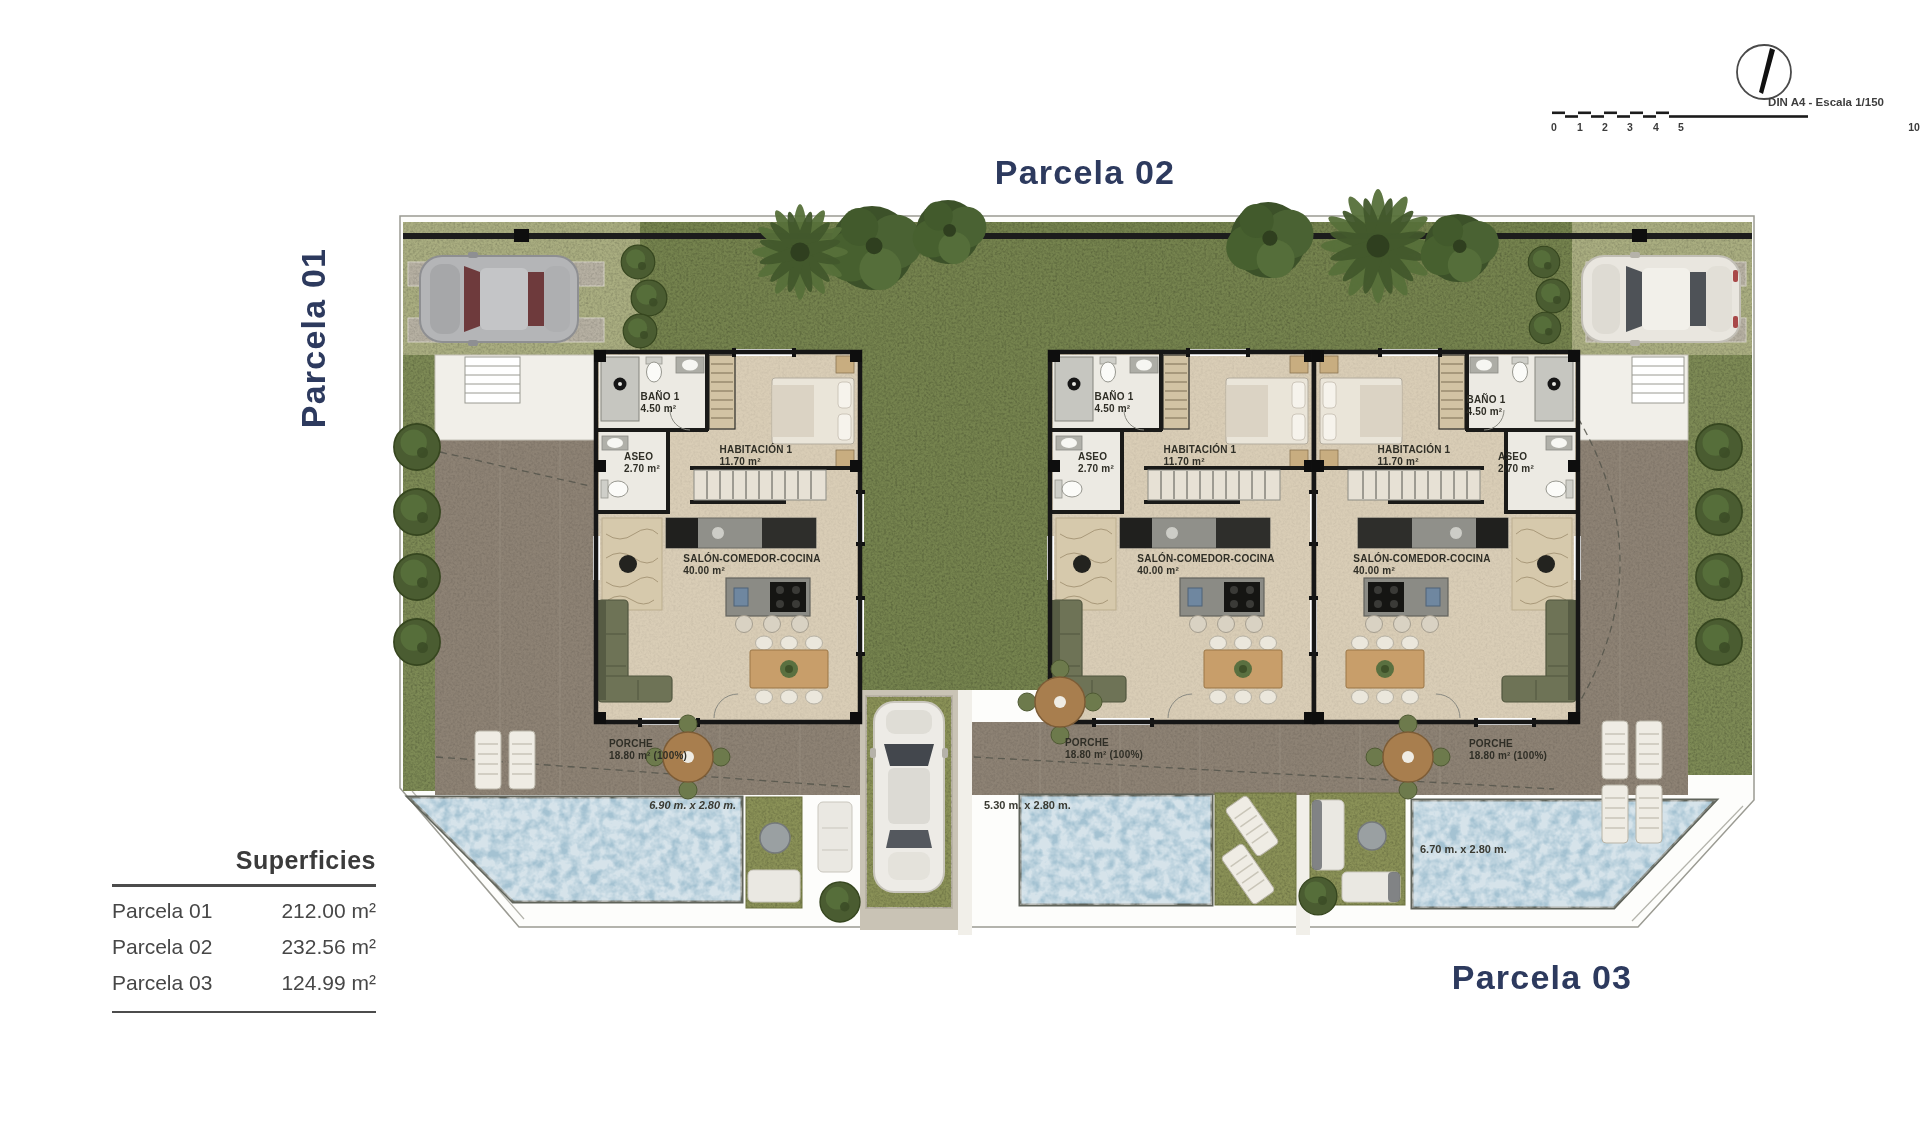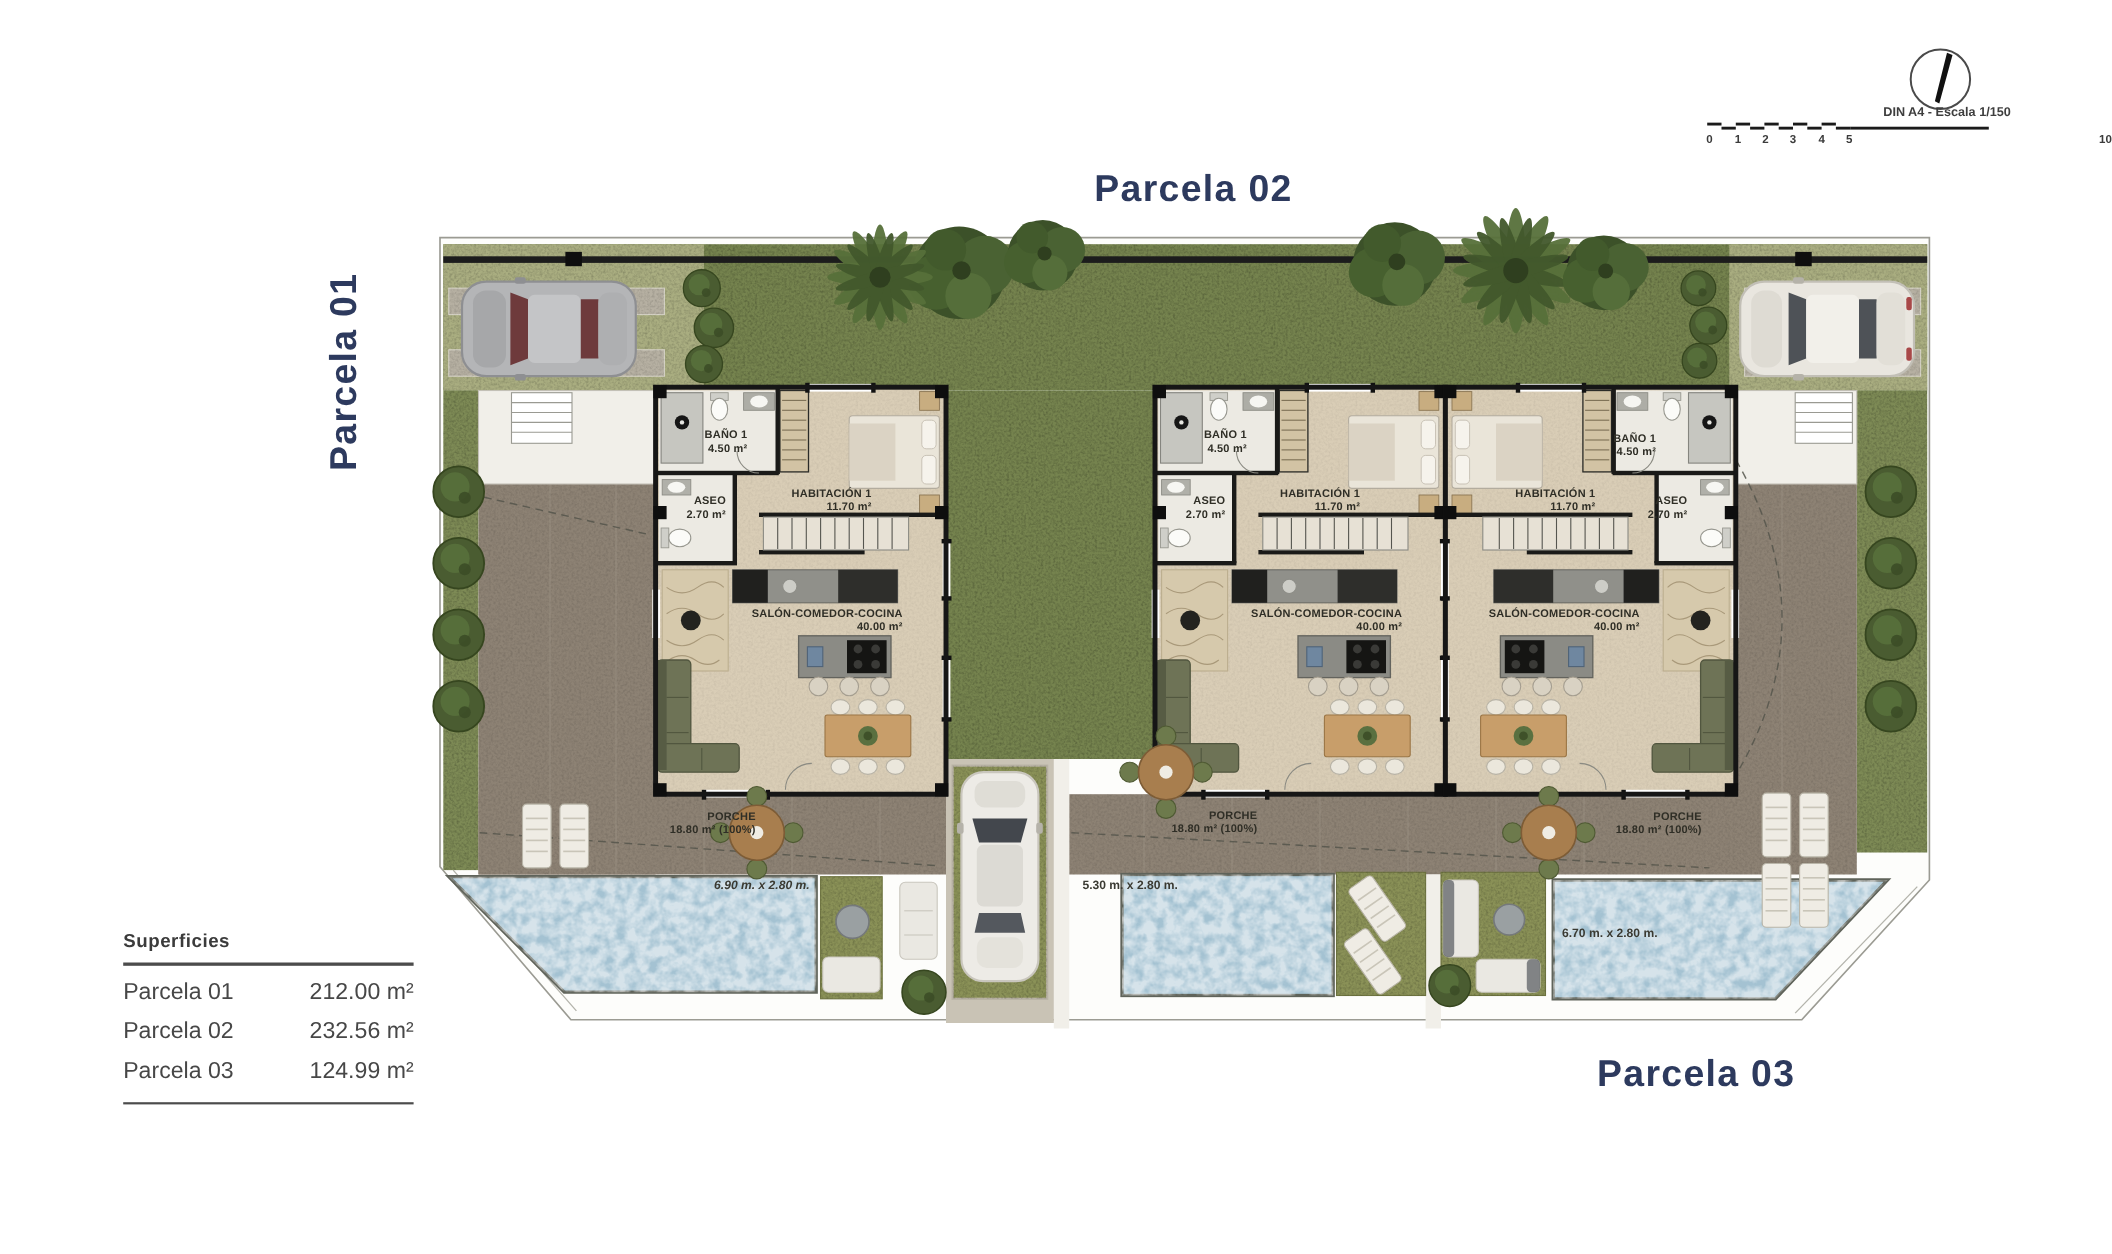--- a/index.html
+++ b/index.html
@@ -2,31 +2,31 @@
 <html><head>
 <meta charset="utf-8">
 <style>
   html,body{margin:0;padding:0;background:#ffffff;}
   .page{position:relative;width:1920px;height:1140px;background:#ffffff;overflow:hidden;
         font-family:"Liberation Sans",sans-serif;}
   .plan-svg{position:absolute;left:0;top:0;}
   .big-title{position:absolute;transform:translate(-50%,-50%);font-size:34px;font-weight:700;
              color:#2d3a5e;letter-spacing:1.2px;white-space:nowrap;}
   .big-title.rot{transform:translate(-50%,-50%) rotate(-90deg);}
-  .rl{position:absolute;transform:translate(-50%,-50%);text-align:right;color:#2f2e26;
+  .rl{position:absolute;transform:translate(-50%,-50%);text-align:left;color:#2f2e26;
       font-size:10px;font-weight:700;line-height:1.15;white-space:nowrap;letter-spacing:.2px;}
   .rl .area{font-weight:600;}
   .pool-dim{position:absolute;font-size:11px;font-weight:700;color:#3a3a32;white-space:nowrap;}
   .pool-dim.right{text-align:right;}
   .legend{position:absolute;left:112px;top:846px;width:264px;color:#454545;}
-  .legend h2{margin:0;font-size:17px;font-weight:600;color:#3b3b3b;letter-spacing:.5px;}
+  .legend h2{margin:0;font-size:25px;font-weight:600;color:#3b3b3b;letter-spacing:.5px;text-align:right;}
   .legend .rule{height:3px;background:#4c4c4c;margin:9px 0 6px 0;}
   .legend .rule.thin{height:2px;margin-top:10px;}
   .legend .row{display:flex;justify-content:space-between;font-size:21px;padding:6px 0;color:#474747;}
-  .scale-label{position:absolute;left:1660px;top:96px;width:168px;text-align:right;
+  .scale-label{position:absolute;left:1716px;top:96px;width:168px;text-align:right;
                font-size:11.5px;color:#3e3e3e;font-weight:600;}
   .tick{position:absolute;transform:translateX(-50%);font-size:10.5px;font-weight:600;color:#3c3c3c;}
 </style>
 </head>
 <body>
 
 <div class="page">
 
   <svg class="plan-svg" width="1920" height="1140" viewBox="0 0 1920 1140">
     <defs>

